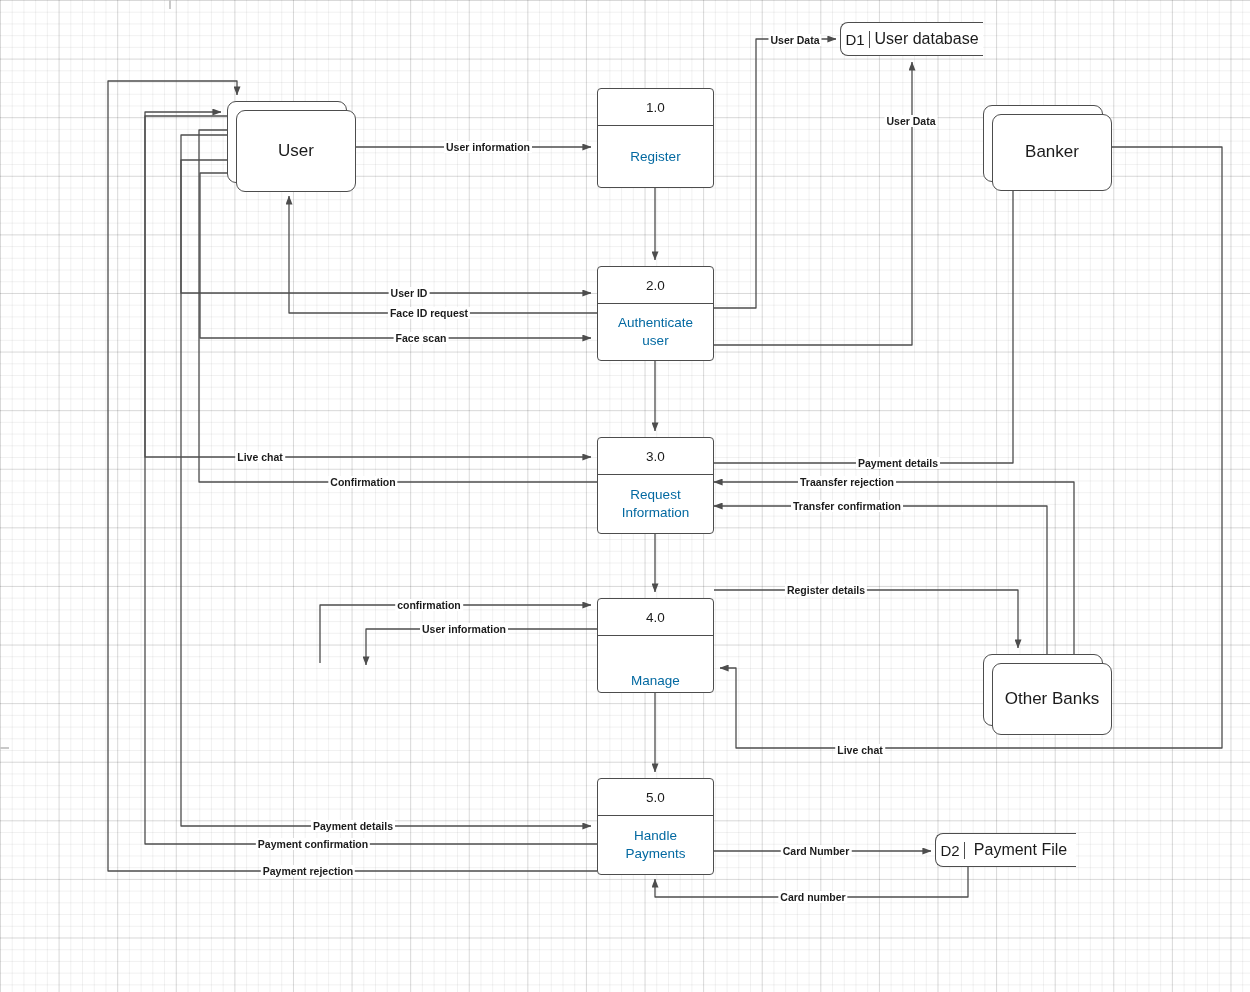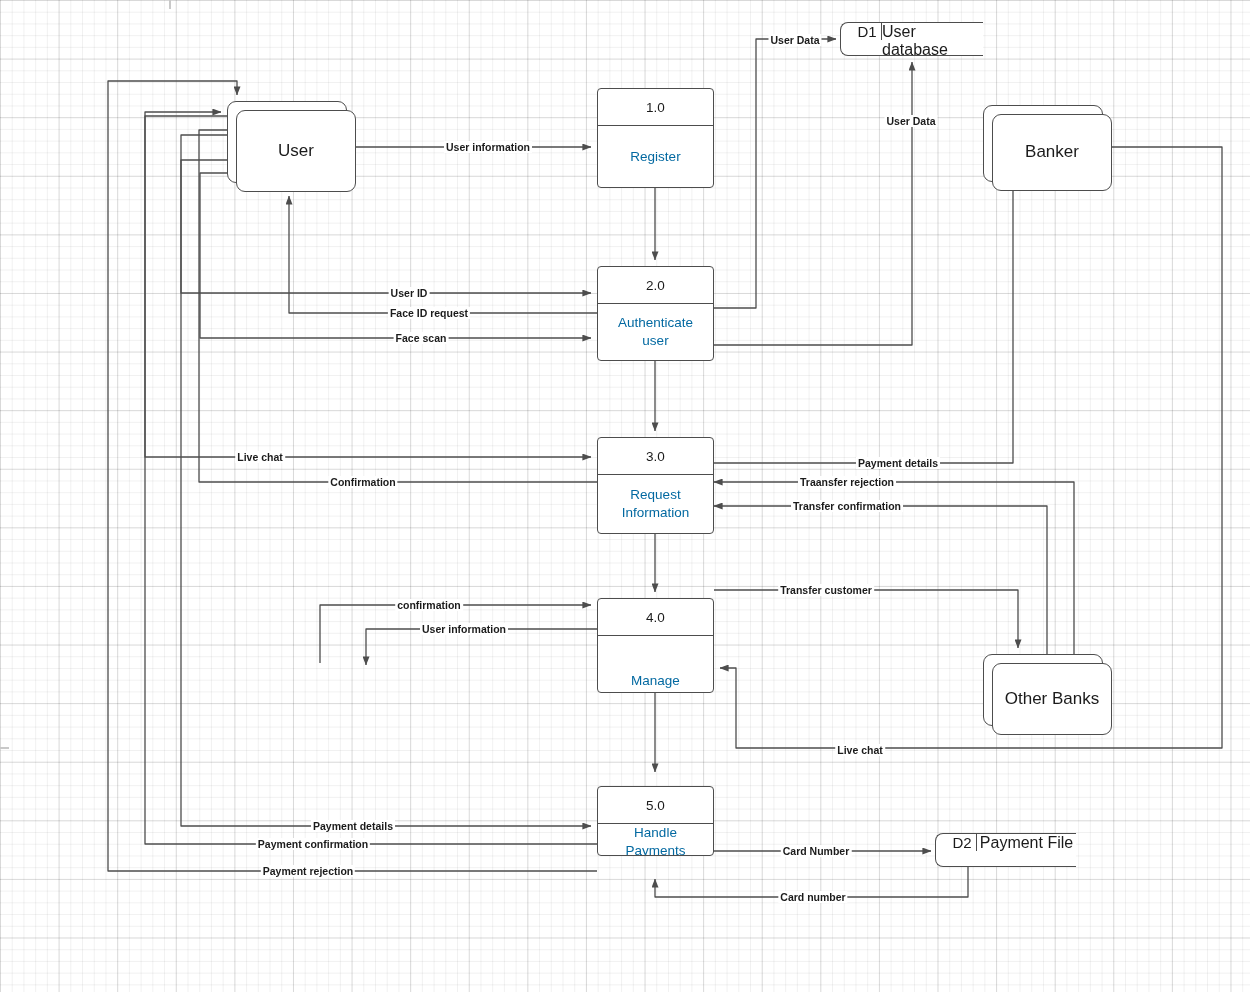--- a/index.html
+++ b/index.html
@@ -54,21 +54,21 @@
   }
   .process .pname{
     flex:1;display:flex;align-items:center;justify-content:center;text-align:center;
     font-size:13.5px;color:#0369a1;line-height:1.3;padding:0 6px;
   }
 
   
   .store{
     border:1.5px solid #4d4d4d;border-right:none;background:#ffffff;
     border-radius:8px 0 0 8px;
-    display:flex;align-items:flex-start;padding-left:12px;
+    display:flex;align-items:center;
   }
   .store .sid{
     flex:0 0 28px;display:flex;align-items:center;justify-content:center;
     border-right:1.5px solid #4d4d4d;font-size:15px;color:#1b1b1b;
   }
   .store .sname{
     flex:1;display:flex;align-items:center;justify-content:center;
     font-size:16px;color:#1b1b1b;
   }
 
@@ -189,21 +189,21 @@
   <div class="node process" style="left:597px;top:598px;width:117px;height:95px;gap:36px;">
     <div class="pnum">4.0</div>
     <div class="pname">
       <span>
         <span>Manage</span><br>
         <span>customer</span>
       </span>
     </div>
   </div>
 
-  <div class="node process" style="left:597px;top:778px;width:117px;height:70px;margin-top:8px;">
+  <div class="node process" style="left:597px;top:778px;width:117px;height:97px;">
     <div class="pnum">5.0</div>
     <div class="pname">
       <span>
         <span>Handle</span><br>
         <span>Payments</span>
       </span>
     </div>
   </div>
 
   <div class="node store" style="left:840px;top:22px;width:143px;height:34px;">
@@ -220,21 +220,21 @@
   <div class="flabel" style="left:795px;top:40px;">User Data</div>
   <div class="flabel" style="left:911px;top:121px;">User Data</div>
   <div class="flabel" style="left:409px;top:293px;">User ID</div>
   <div class="flabel" style="left:429px;top:313px;">Face ID request</div>
   <div class="flabel" style="left:421px;top:338px;">Face scan</div>
   <div class="flabel" style="left:260px;top:457px;">Live chat</div>
   <div class="flabel" style="left:363px;top:482px;">Confirmation</div>
   <div class="flabel" style="left:898px;top:463px;">Payment details</div>
   <div class="flabel" style="left:847px;top:482px;">Traansfer rejection</div>
   <div class="flabel" style="left:847px;top:506px;">Transfer confirmation</div>
-  <div class="flabel" style="left:826px;top:590px;">Transfer customer</div>
+  <div class="flabel" style="left:826px;top:590px;">Register details</div>
   <div class="flabel" style="left:429px;top:605px;">confirmation</div>
   <div class="flabel" style="left:464px;top:629px;">User information</div>
   <div class="flabel" style="left:860px;top:750px;">Live chat</div>
   <div class="flabel" style="left:353px;top:826px;">Payment details</div>
   <div class="flabel" style="left:313px;top:844px;">Payment confirmation</div>
   <div class="flabel" style="left:308px;top:871px;">Payment rejection</div>
   <div class="flabel" style="left:816px;top:851px;">Card Number</div>
   <div class="flabel" style="left:813px;top:897px;">Card number</div>
 
 </div>

